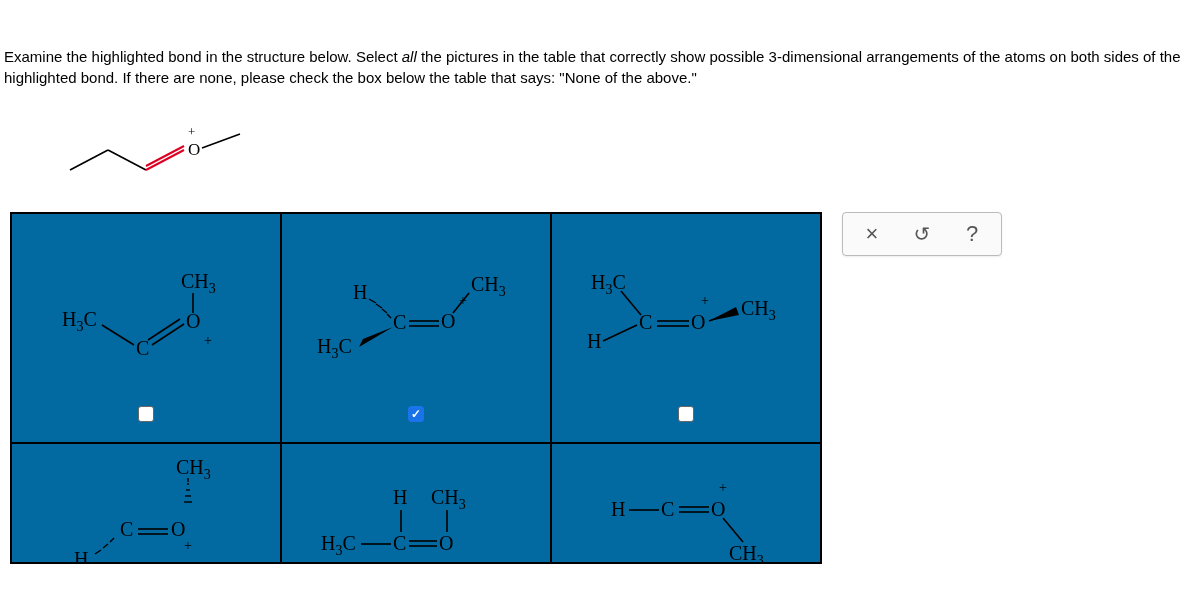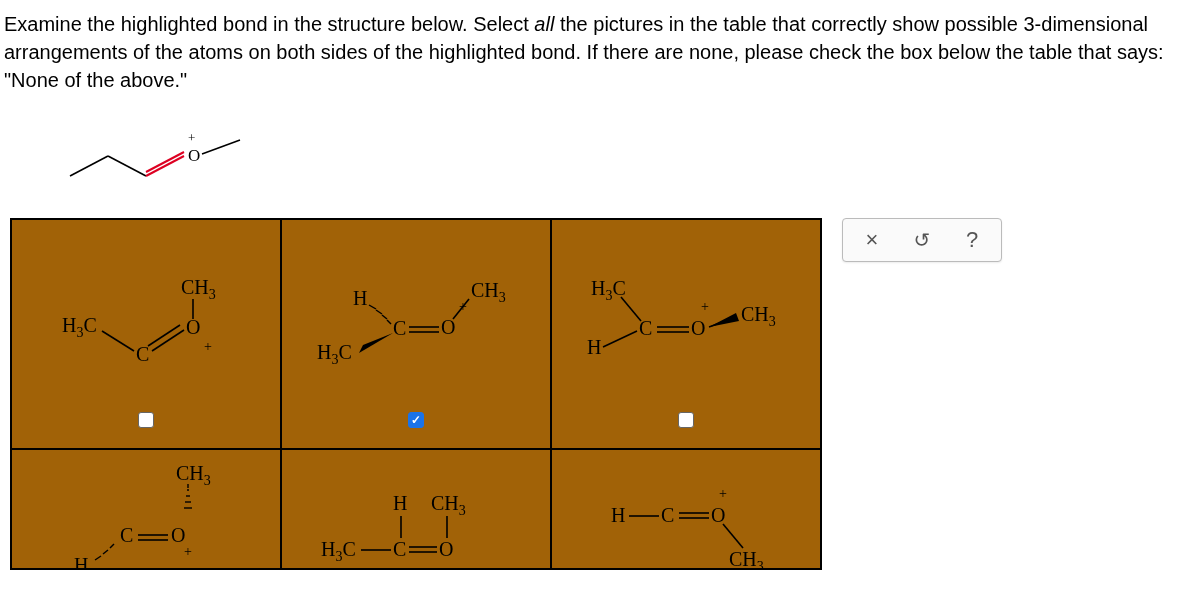--- a/index.html
+++ b/index.html
@@ -8,35 +8,36 @@
     padding: 0;
     font-family: Arial, sans-serif;
     font-size: 15px;
     color: #000;
     background: #fff;
     width: 1200px;
   }
   .instructions {
     padding: 10px 8px 4px 4px;
     line-height: 1.4;
-    font-size: 20px;
+    font-size: 15px;
+    margin-top: 36px;
   }
   .reference-structure {
     margin: 30px 0 20px 60px;
     height: 70px;
   }
   .table-area {
     display: flex;
     align-items: flex-start;
     padding-left: 10px;
   }
   .grid {
     border: 1px solid #000;
     border-collapse: collapse;
-    background: #a16207;
+    background: #0369a1;
   }
   .grid-row { display: flex; }
   .cell {
     width: 270px;
     height: 230px;
     border: 1px solid #000;
     position: relative;
     display: flex;
     flex-direction: column;
     align-items: center;

